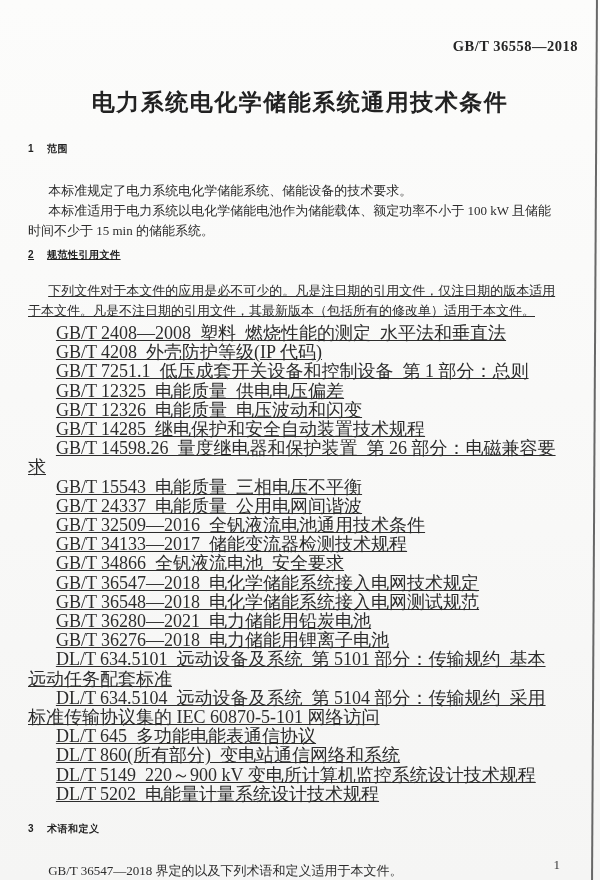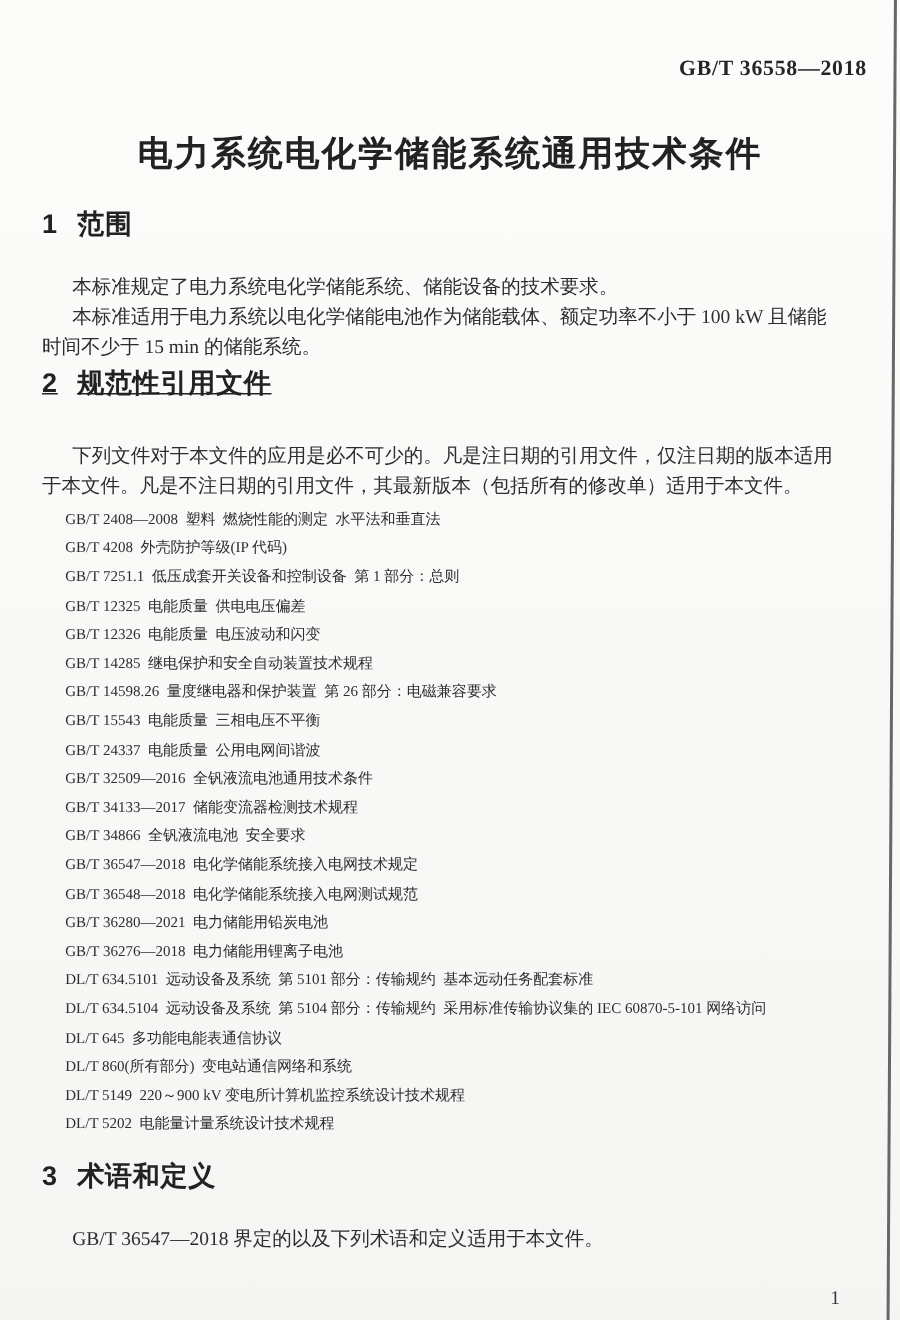--- a/index.html
+++ b/index.html
@@ -49,46 +49,47 @@
   }
   .content {
     position: absolute;
     left: 28px;
     top: 140px;
     width: 535px;
   }
   .sec-heading {
     font-family: "Liberation Sans", "DejaVu Sans", sans-serif;
     font-weight: bold;
-    font-size: 18px;
+    font-size: 10px;
     line-height: 18px;
     color: #222;
     letter-spacing: 0.5px;
   }
   .sec-heading .sec-num { margin-right: 13px; }
   .para {
     margin: 0;
     font-size: 13px;
     line-height: 20px;
     text-indent: 1.55em;
     white-space: pre-wrap;
     color: #2d2d2d;
   }
   .para.first { margin-top: 23px; }
   .sec-heading.sec-2 { margin-top: 5px; text-decoration: underline; }
   .sec-heading.sec-3 { margin-top: 16px; }
-  .para.intro { margin-top: 30px; }
+  .para.intro { margin-top: 17px; text-decoration: underline; }
   .ref-list { margin-top: 3px; }
   .ref {
     margin: 0;
-    font-size: 10px;
+    font-size: 18px;
     line-height: 19.2px;
     text-indent: 1.55em;
     white-space: pre-wrap;
     color: #2d2d2d;
+    text-decoration: underline;
   }
   .page-number {
     position: absolute;
     right: 40px;
     bottom: 7px;
     font-size: 13px;
     color: #3a3a3a;
   }
 </style>
 </head>

